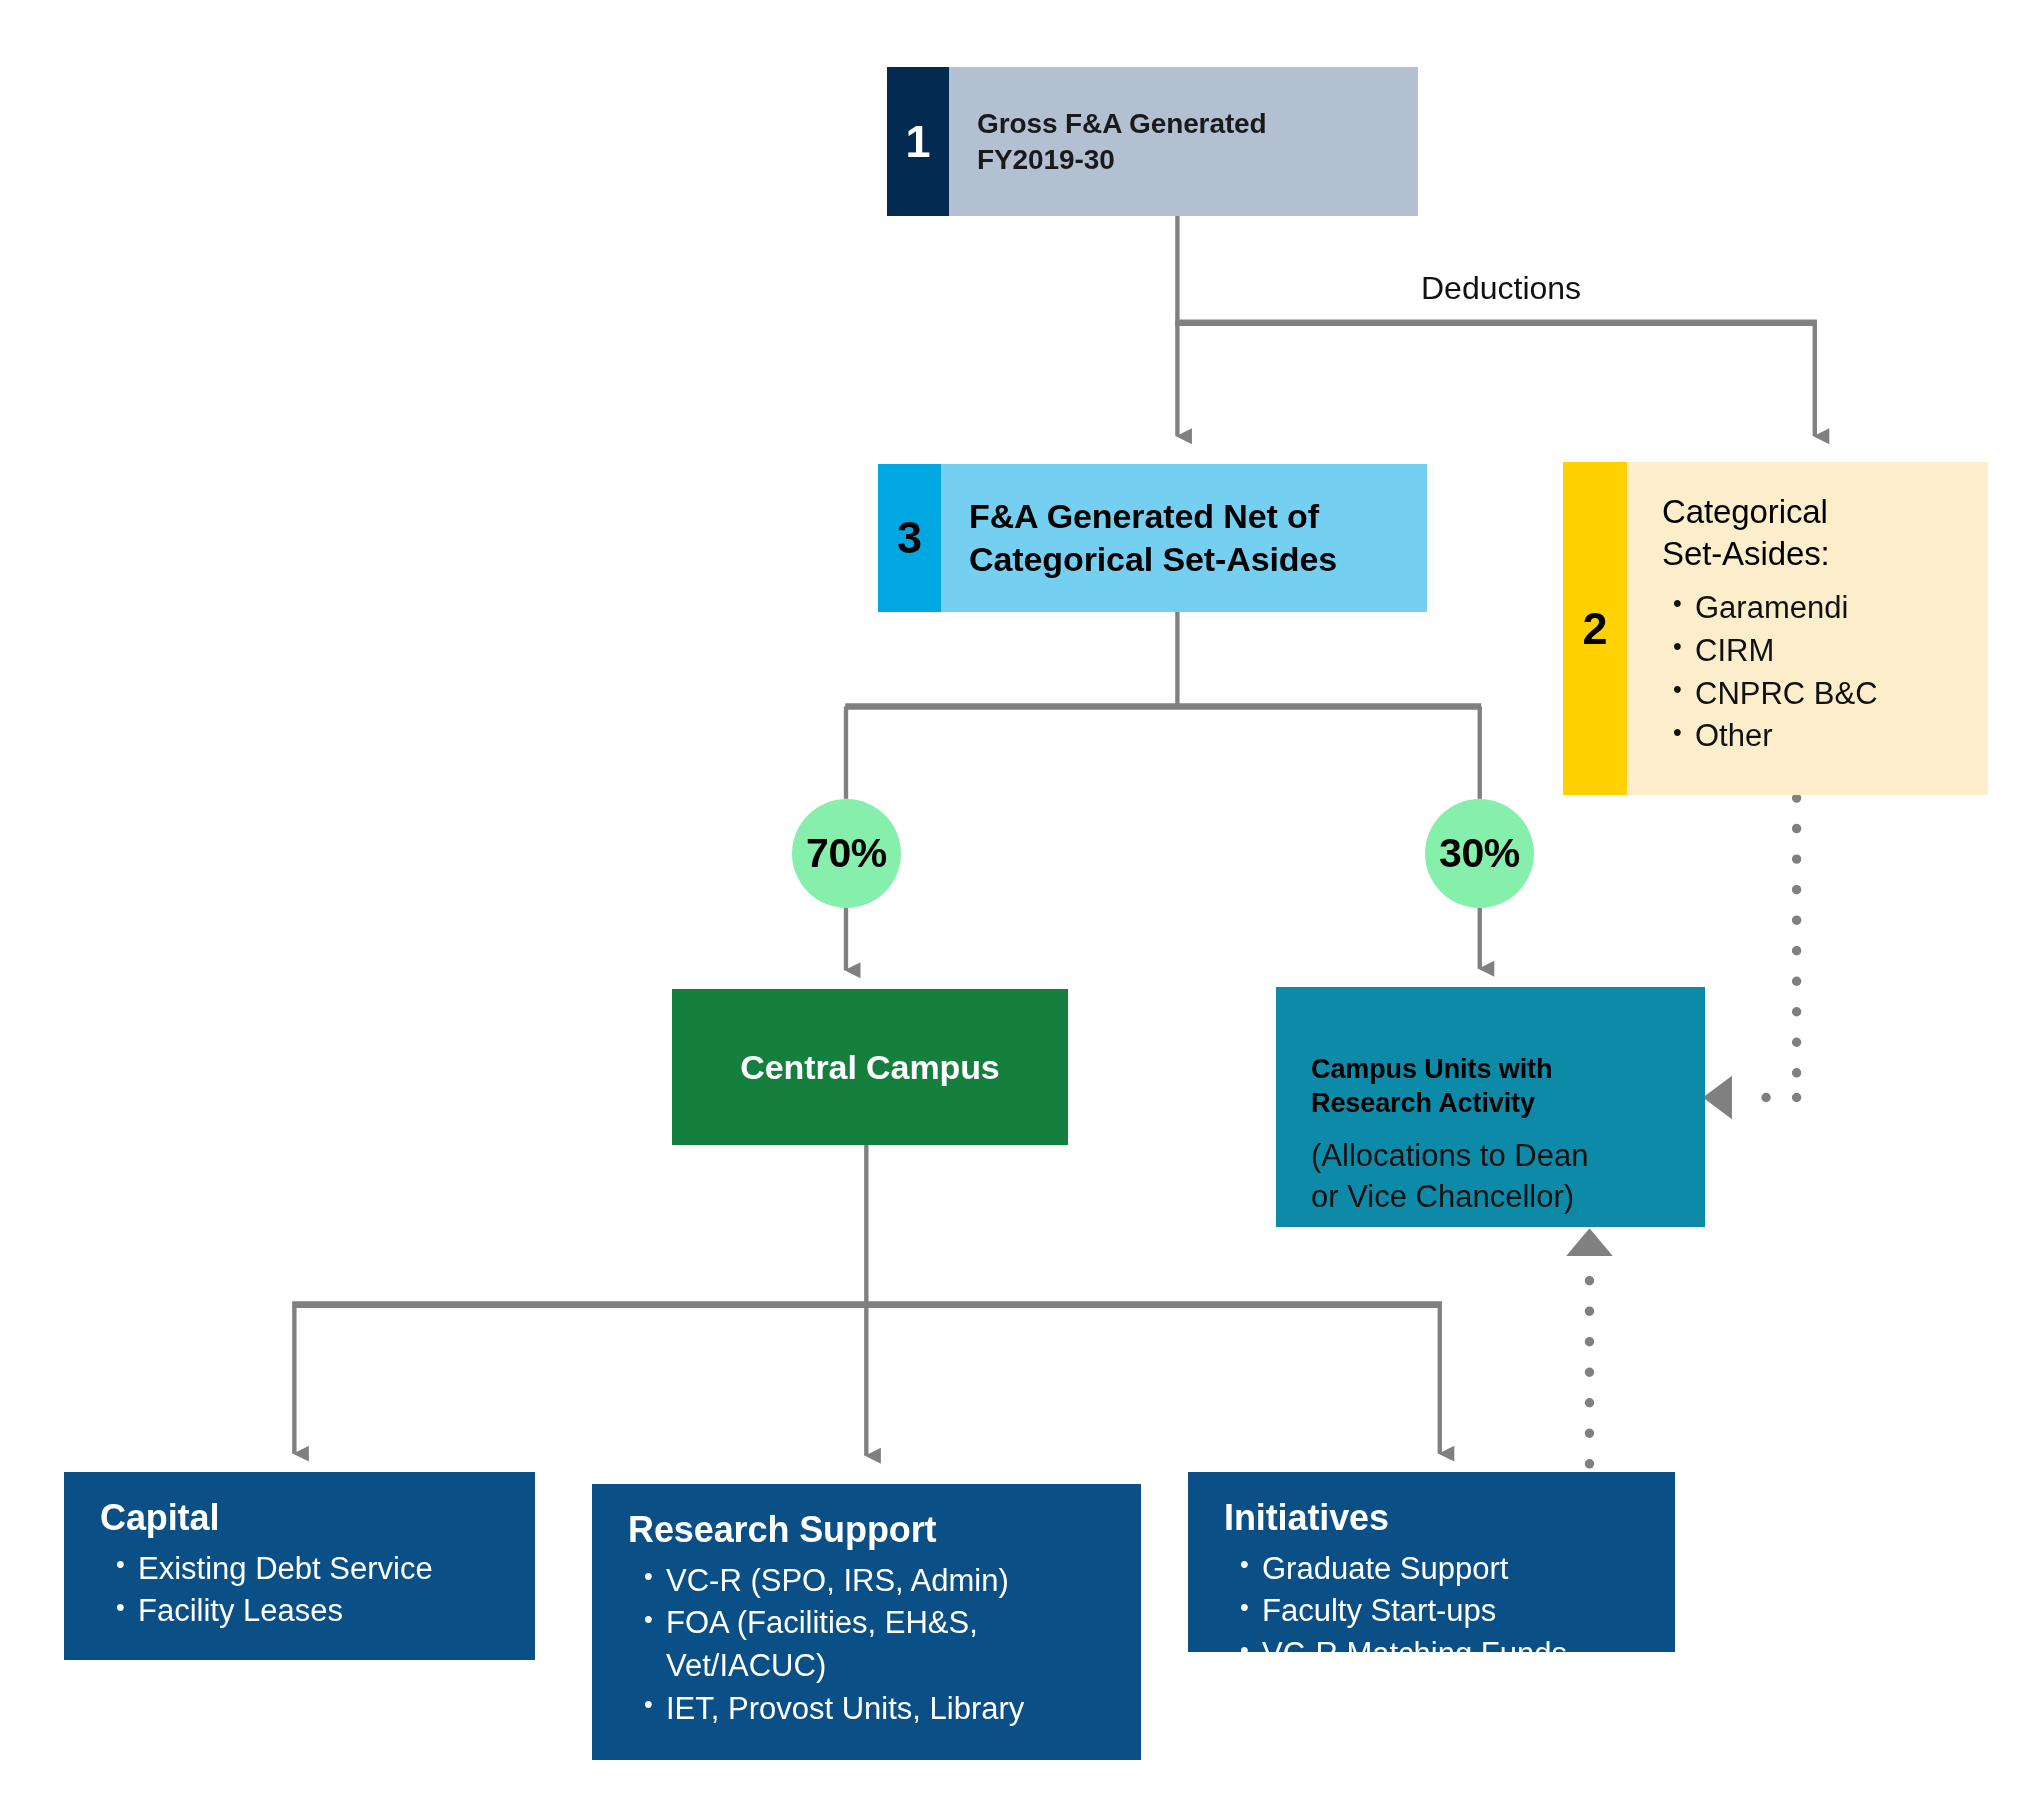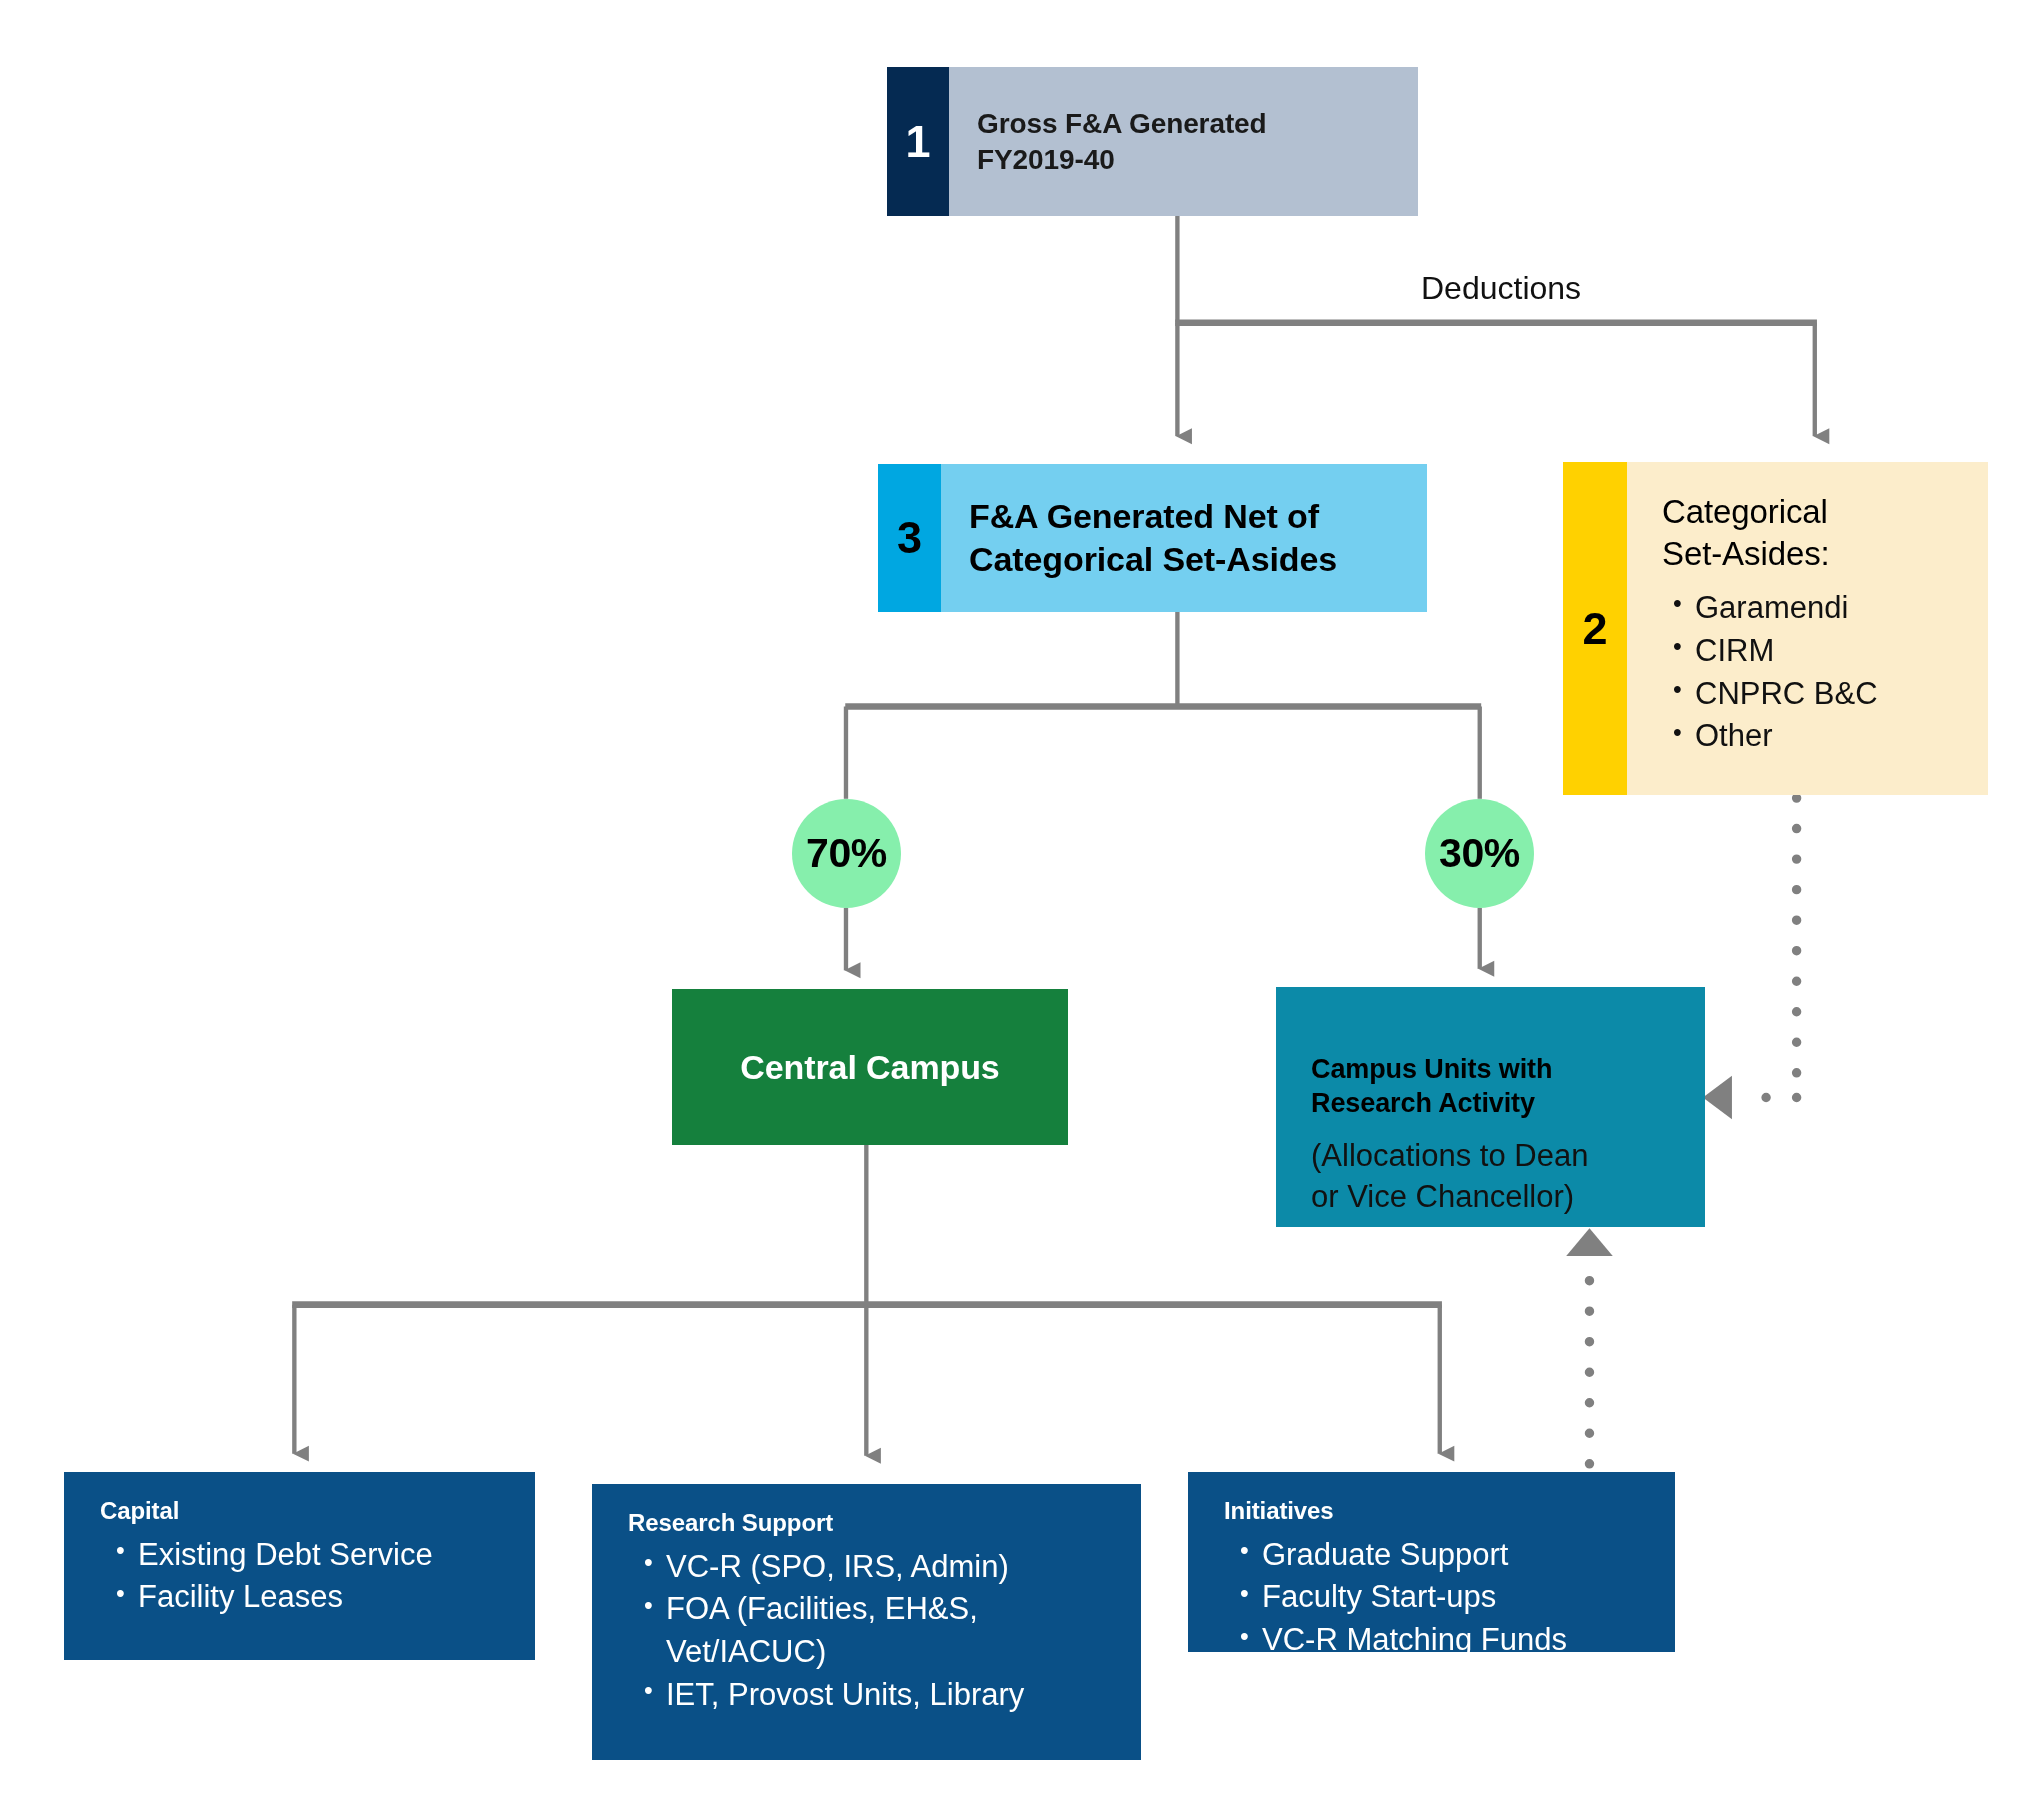--- a/index.html
+++ b/index.html
@@ -120,21 +120,21 @@
   .campusunits .sub {
     color: #111111; font-size: 31px; line-height: 1.32; margin-top: 16px;
   }
 
   
   .leafbox {
     background: #0a5087;
     padding: 25px 19px 22px 36px;
   }
   .leafbox .title {
-    color: #ffffff; font-weight: bold; font-size: 24px; letter-spacing: -0.1px;
+    color: #ffffff; font-weight: bold; font-size: 36px; letter-spacing: -0.1px;
     margin-bottom: 8.7px;
   }
   .leafbox ul { margin: 0; padding: 0 0 0 38px; list-style: none; }
   .leafbox li {
     color: #ffffff; font-size: 31px; line-height: 1.38; position: relative;
   }
   .leafbox li::before {
     content: "\2022"; position: absolute; left: -22px; top: -0.7px; font-size: 25px;
   }
 
@@ -211,21 +211,21 @@
     </g>
   </svg>
 
   <div class="edgelabel lbl-deductions">Deductions</div>
 
   <div class="node numbox box1">
     <div class="strip">1</div>
     <div class="body">
       <div class="title">
         <span>Gross F&amp;A Generated</span><br>
-        <span>FY2019-40</span>
+        <span>FY2019-30</span>
       </div>
     </div>
   </div>
 
   <div class="node numbox box3">
     <div class="strip">3</div>
     <div class="body">
       <div class="title">
         <span>F&amp;A Generated Net of</span><br>
         <span>Categorical Set-Asides</span>

